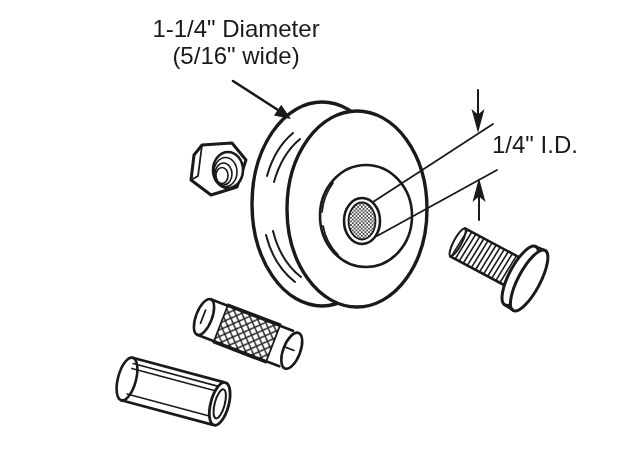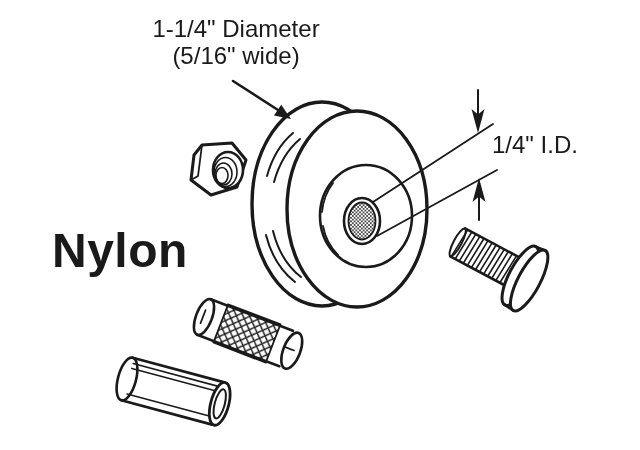--- a/index.html
+++ b/index.html
@@ -103,15 +103,14 @@
     </g>
   </svg>
 
   <div class="lbl lbl-diameter">
     <div>1-1/4" Diameter</div>
     <div>(5/16" wide)</div>
   </div>
 
   <div class="lbl lbl-id">1/4" I.D.</div>
 
-  <div class="lbl lbl-material">Nylon</div>
 
 </div>
 
 </body></html>

